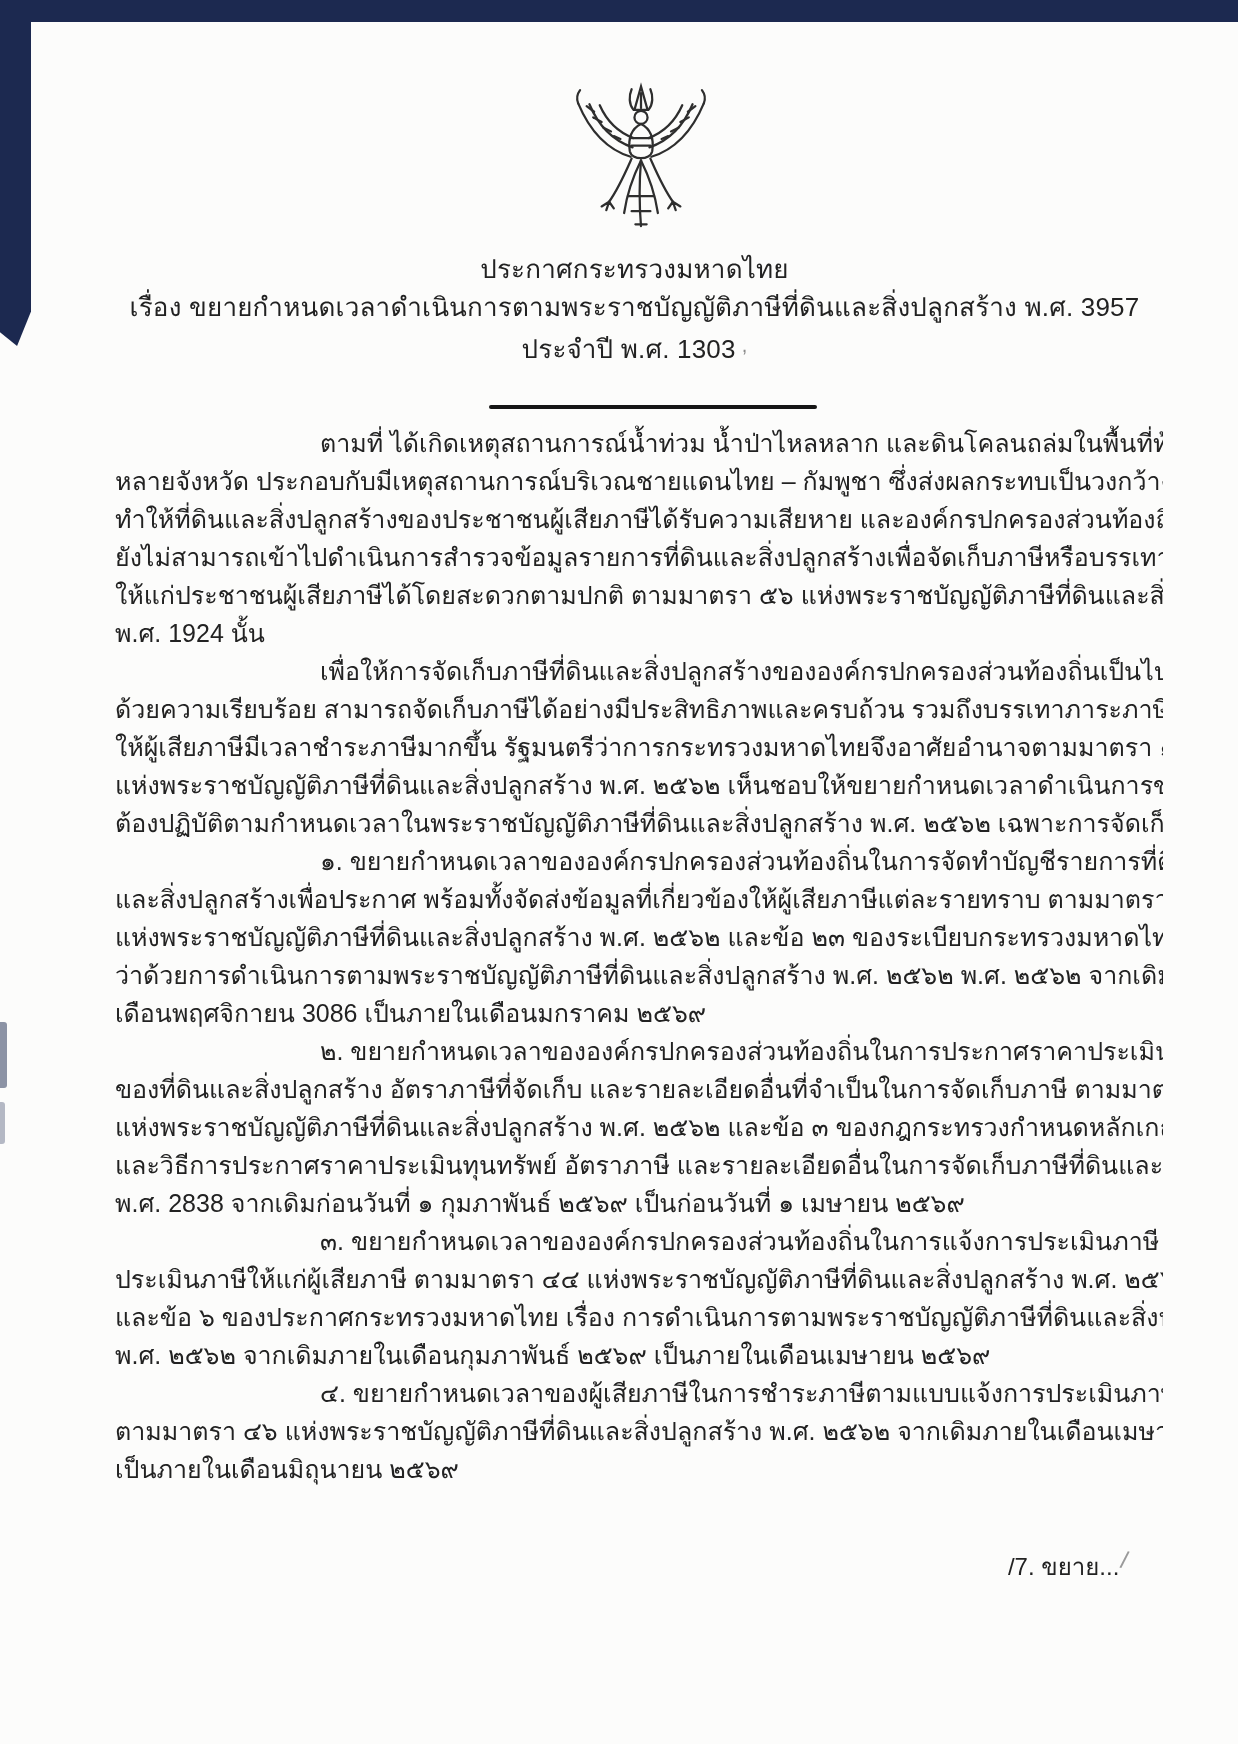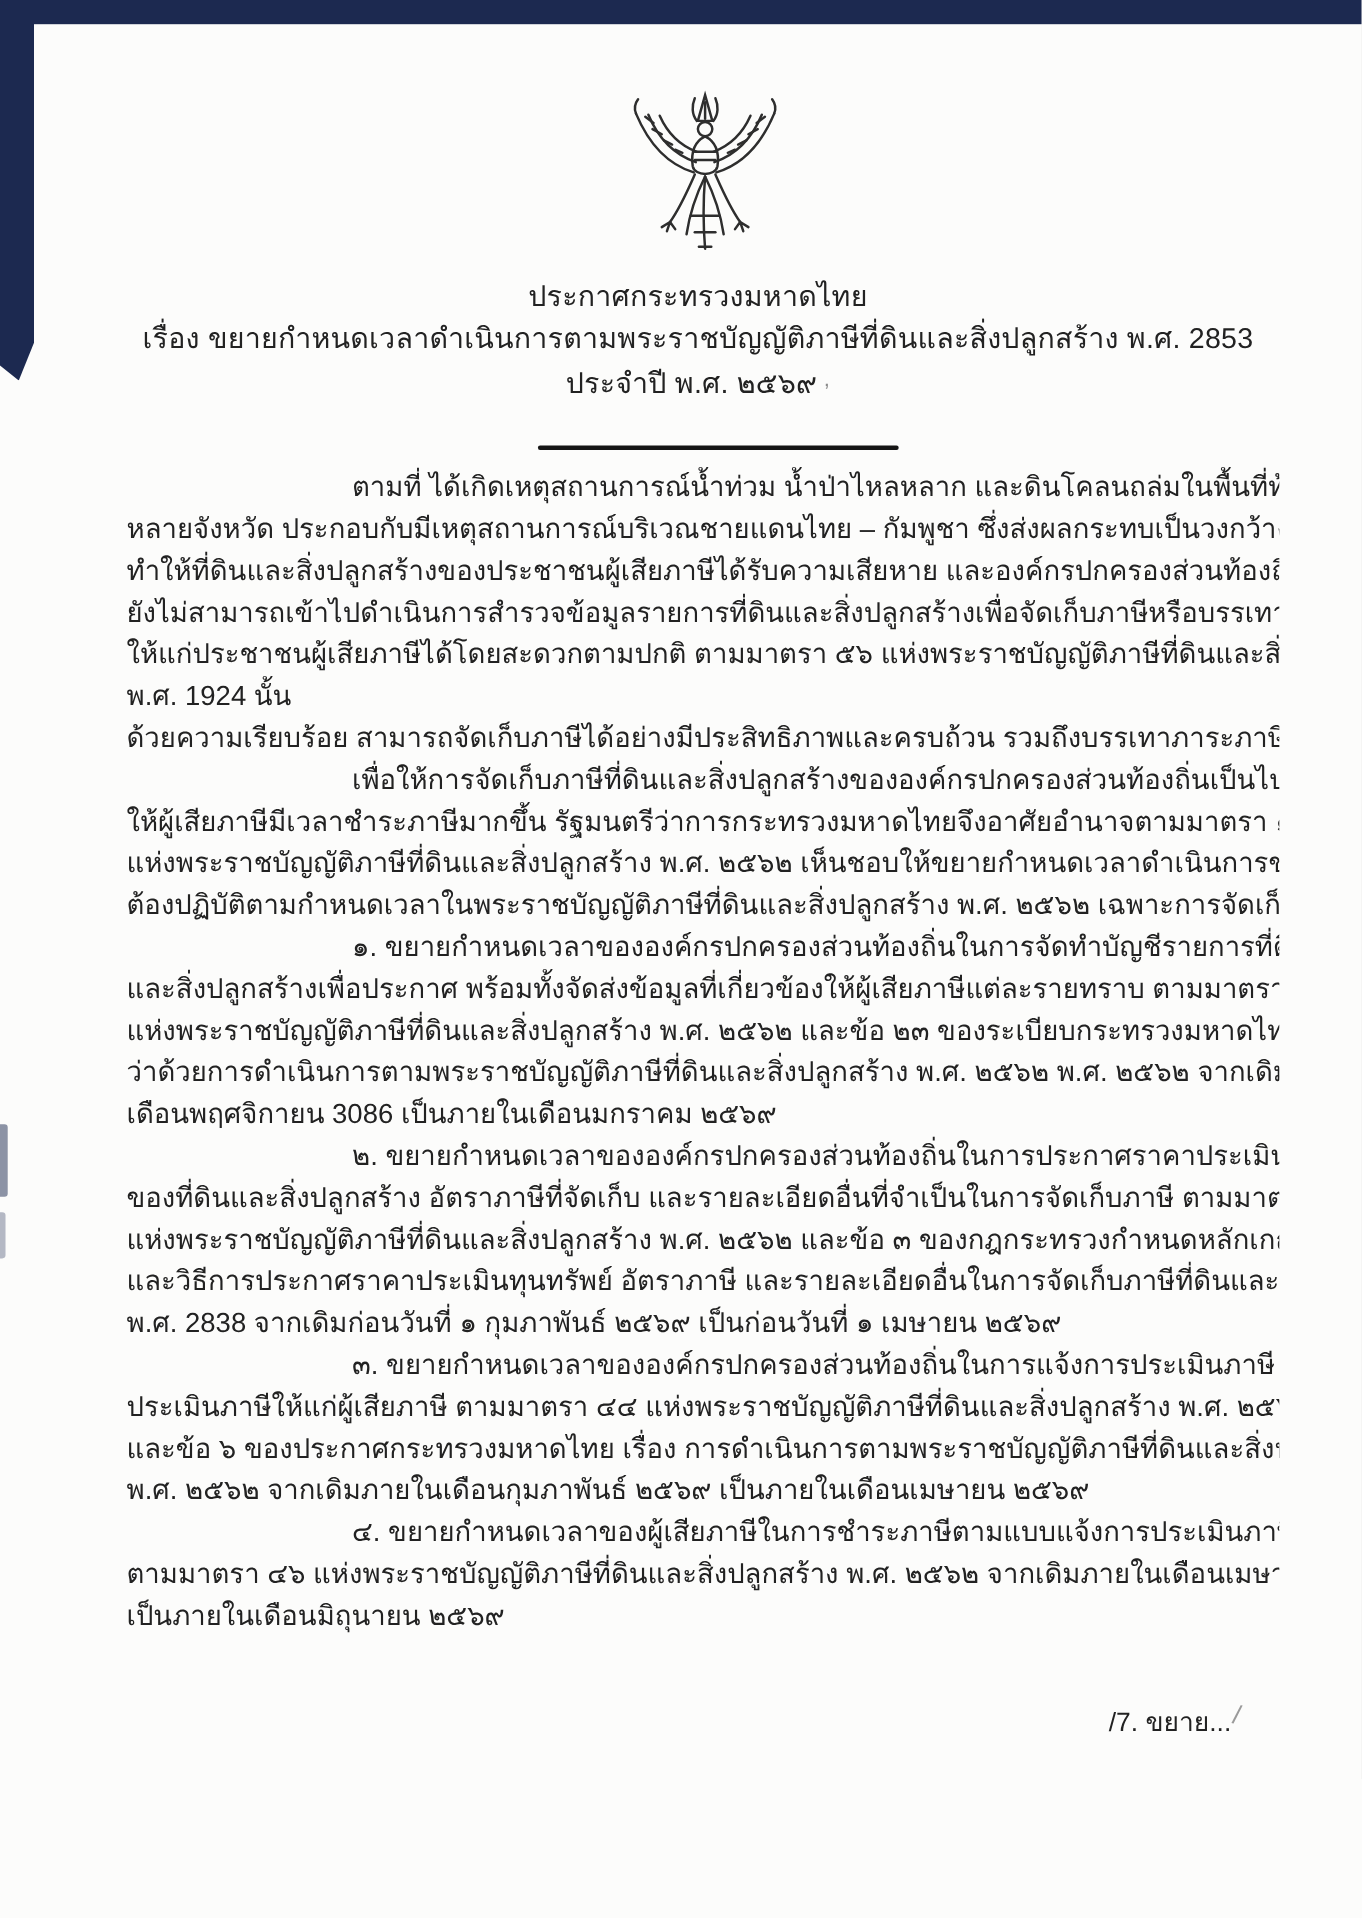--- a/index.html
+++ b/index.html
@@ -102,35 +102,35 @@
       <path d="M80 82 C70 102 65 118 62 138"></path>
       <path d="M80 82 C90 102 95 118 98 138"></path>
       <path d="M66 120 L94 120"></path>
       <path d="M70 136 L90 136"></path>
       <path d="M74 150 L86 150"></path>
     </svg>
   </div>
 
   <div class="title-block">
     <div class="title-line">ประกาศกระทรวงมหาดไทย</div>
-    <div class="title-line">เรื่อง ขยายกำหนดเวลาดำเนินการตามพระราชบัญญัติภาษีที่ดินและสิ่งปลูกสร้าง พ.ศ. 2853</div>
-    <div class="title-line"><span>ประจำปี พ.ศ. ๒๕๖๙</span><span class="title-mark">,</span></div>
+    <div class="title-line">เรื่อง ขยายกำหนดเวลาดำเนินการตามพระราชบัญญัติภาษีที่ดินและสิ่งปลูกสร้าง พ.ศ. 3957</div>
+    <div class="title-line"><span>ประจำปี พ.ศ. 1303</span><span class="title-mark">,</span></div>
   </div>
 
   <div class="rule" style="background: rgb(21, 21, 21);"></div>
 
   <div class="body-block">
       <div class="line first">ตามที่ ได้เกิดเหตุสถานการณ์น้ำท่วม น้ำป่าไหลหลาก และดินโคลนถล่มในพื้นที่ท้องถิ่น</div>
       <div class="line">หลายจังหวัด ประกอบกับมีเหตุสถานการณ์บริเวณชายแดนไทย – กัมพูชา ซึ่งส่งผลกระทบเป็นวงกว้าง</div>
       <div class="line">ทำให้ที่ดินและสิ่งปลูกสร้างของประชาชนผู้เสียภาษีได้รับความเสียหาย และองค์กรปกครองส่วนท้องถิ่น</div>
       <div class="line">ยังไม่สามารถเข้าไปดำเนินการสำรวจข้อมูลรายการที่ดินและสิ่งปลูกสร้างเพื่อจัดเก็บภาษีหรือบรรเทาภาระภาษี</div>
       <div class="line">ให้แก่ประชาชนผู้เสียภาษีได้โดยสะดวกตามปกติ ตามมาตรา ๕๖ แห่งพระราชบัญญัติภาษีที่ดินและสิ่งปลูกสร้าง</div>
       <div class="line">พ.ศ. 1924 นั้น</div>
+      <div class="line first">เพื่อให้การจัดเก็บภาษีที่ดินและสิ่งปลูกสร้างขององค์กรปกครองส่วนท้องถิ่นเป็นไป</div>
       <div class="line">ด้วยความเรียบร้อย สามารถจัดเก็บภาษีได้อย่างมีประสิทธิภาพและครบถ้วน รวมถึงบรรเทาภาระภาษี</div>
-      <div class="line first">เพื่อให้การจัดเก็บภาษีที่ดินและสิ่งปลูกสร้างขององค์กรปกครองส่วนท้องถิ่นเป็นไป</div>
       <div class="line">ให้ผู้เสียภาษีมีเวลาชำระภาษีมากขึ้น รัฐมนตรีว่าการกระทรวงมหาดไทยจึงอาศัยอำนาจตามมาตรา ๑๔ วรรคสอง</div>
       <div class="line">แห่งพระราชบัญญัติภาษีที่ดินและสิ่งปลูกสร้าง พ.ศ. ๒๕๖๒ เห็นชอบให้ขยายกำหนดเวลาดำเนินการของผู้มีหน้าที่</div>
       <div class="line">ต้องปฏิบัติตามกำหนดเวลาในพระราชบัญญัติภาษีที่ดินและสิ่งปลูกสร้าง พ.ศ. ๒๕๖๒ เฉพาะการจัดเก็บภาษี</div>
       <div class="line first">๑. ขยายกำหนดเวลาขององค์กรปกครองส่วนท้องถิ่นในการจัดทำบัญชีรายการที่ดิน</div>
       <div class="line">และสิ่งปลูกสร้างเพื่อประกาศ พร้อมทั้งจัดส่งข้อมูลที่เกี่ยวข้องให้ผู้เสียภาษีแต่ละรายทราบ ตามมาตรา ๓๐</div>
       <div class="line">แห่งพระราชบัญญัติภาษีที่ดินและสิ่งปลูกสร้าง พ.ศ. ๒๕๖๒ และข้อ ๒๓ ของระเบียบกระทรวงมหาดไทย</div>
       <div class="line">ว่าด้วยการดำเนินการตามพระราชบัญญัติภาษีที่ดินและสิ่งปลูกสร้าง พ.ศ. ๒๕๖๒ พ.ศ. ๒๕๖๒ จากเดิมภายใน</div>
       <div class="line">เดือนพฤศจิกายน 3086 เป็นภายในเดือนมกราคม ๒๕๖๙</div>
       <div class="line first">๒. ขยายกำหนดเวลาขององค์กรปกครองส่วนท้องถิ่นในการประกาศราคาประเมินทุนทรัพย์</div>
       <div class="line">ของที่ดินและสิ่งปลูกสร้าง อัตราภาษีที่จัดเก็บ และรายละเอียดอื่นที่จำเป็นในการจัดเก็บภาษี ตามมาตรา ๓๙</div>

